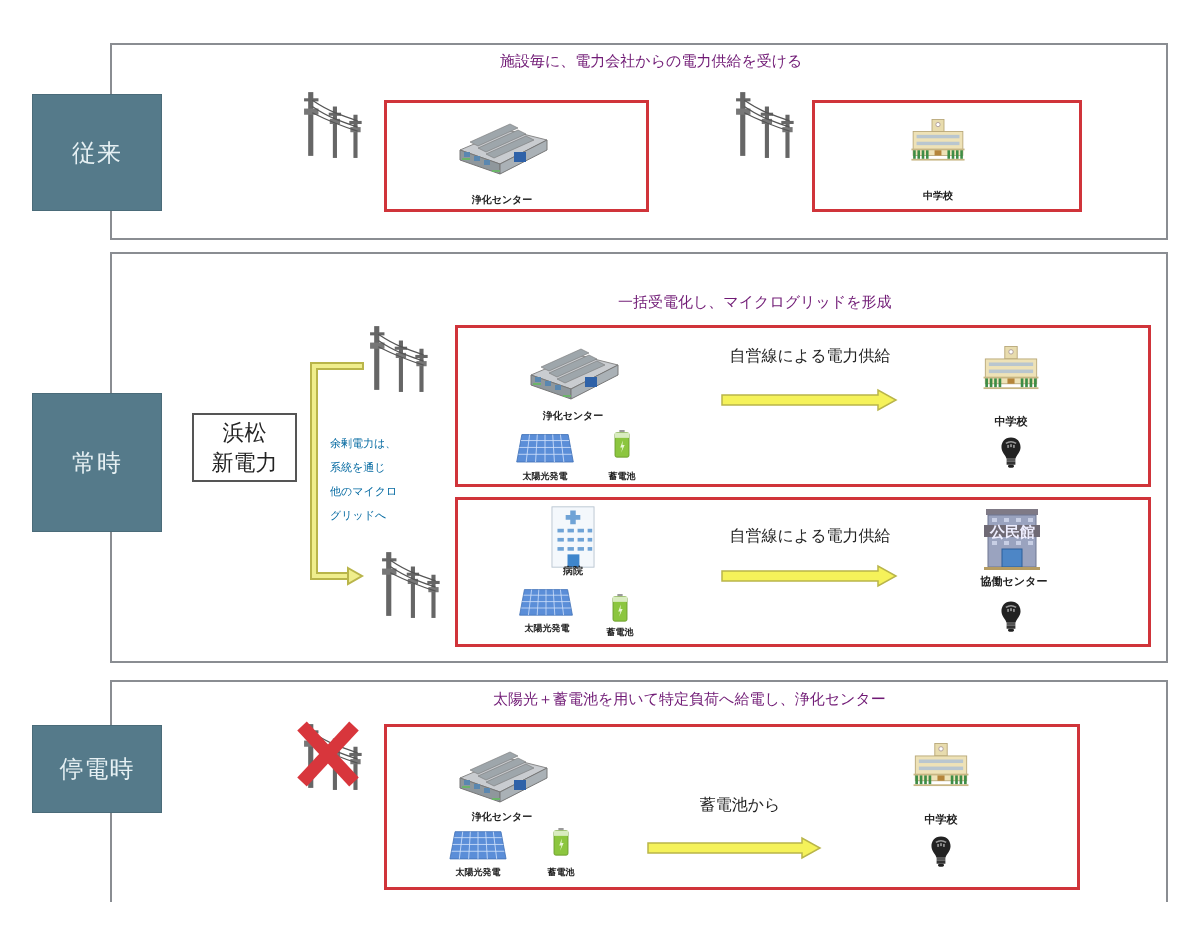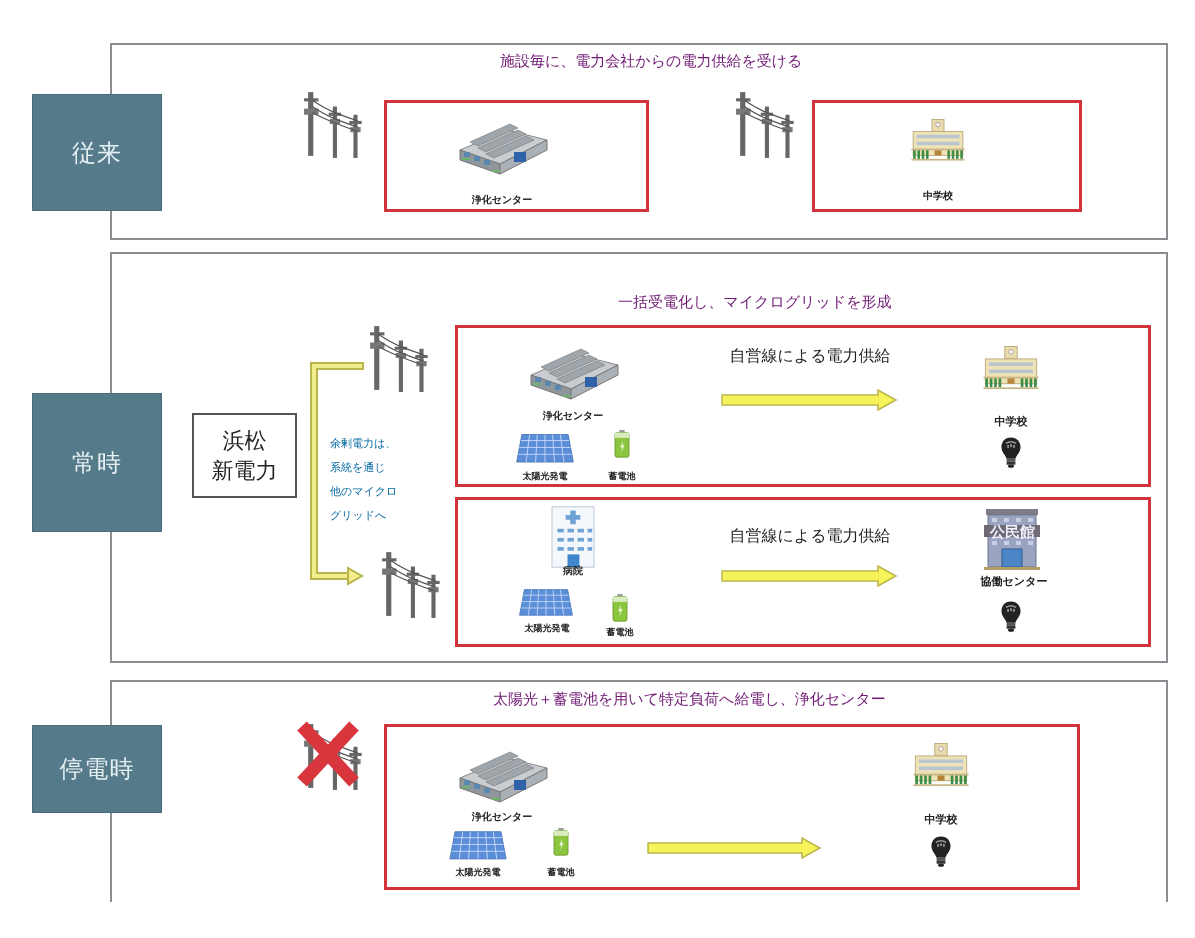--- a/index.html
+++ b/index.html
@@ -171,21 +171,21 @@
     <use href="#sym-school" width="60" height="60"></use>
   </svg>
 <div class="label-sm" style="left:908px; top:189px; width:60px;">中学校</div>
 
 <div class="panel" style="left:110px; top:252px; width:1058px; height:411px;"></div>
 <div class="tag" style="left:32px; top:393px; width:130px; height:139px;">
   <span>常時</span>
 </div>
 <div class="heading" style="left:618px; top:293px;font-family:Liberation Serif, serif;">一括受電化し、マイクログリッドを形成</div>
 
-<div class="provider" style="left:192px; top:413px; width:105px; height:85px;">
+<div class="provider" style="left:192px; top:413px; width:105px; height:69px;">
   <span>浜松</span>
   <span>新電力</span>
 </div>
 
 <svg style="left:302px; top:360px;" width="70" height="230">
   <path d="M62 6 L12 6 L12 216 L48 216" fill="none" stroke="#b9b54a" stroke-width="8" stroke-linejoin="miter"></path>
   <path d="M60 6 L12 6 L12 216 L48 216" fill="none" stroke="#f0ee8c" stroke-width="4"></path>
   <polygon points="46,208 60,216 46,224" fill="#f0ee8c" stroke="#b9b54a" stroke-width="2"></polygon>
 </svg>
 
@@ -276,20 +276,21 @@
 <svg style="left:448px; top:830px;" width="60" height="34">
     <use href="#sym-solar" width="60" height="34"></use>
   </svg>
 <div class="label-sm" style="left:443px; top:866px; width:70px; font-size:9px;">太陽光発電</div>
 <svg style="left:552px; top:828px;" width="18" height="28">
     <use href="#sym-battery" width="18" height="28"></use>
   </svg>
 <div class="label-sm" style="left:541px; top:866px; width:40px; font-size:9px;">蓄電池</div>
 
 <div class="supply-text" style="left:620px; top:794px; width:240px;">
+  <div>蓄電池から</div>
 </div>
 <svg style="left:646px; top:836px;" width="180" height="24">
   <polygon points="2,7 156,7 156,2 174,12 156,22 156,17 2,17" fill="#f5f25a" stroke="#b9b54a" stroke-width="1.5"></polygon>
 </svg>
 <svg style="left:910px; top:740px;" width="62" height="62">
     <use href="#sym-school" width="62" height="62"></use>
   </svg>
 <div class="label-md" style="left:911px; top:812px; width:60px;">中学校</div>
 <svg style="left:930px; top:832px;" width="22" height="40">
     <use href="#sym-bulb" width="22" height="40"></use>

